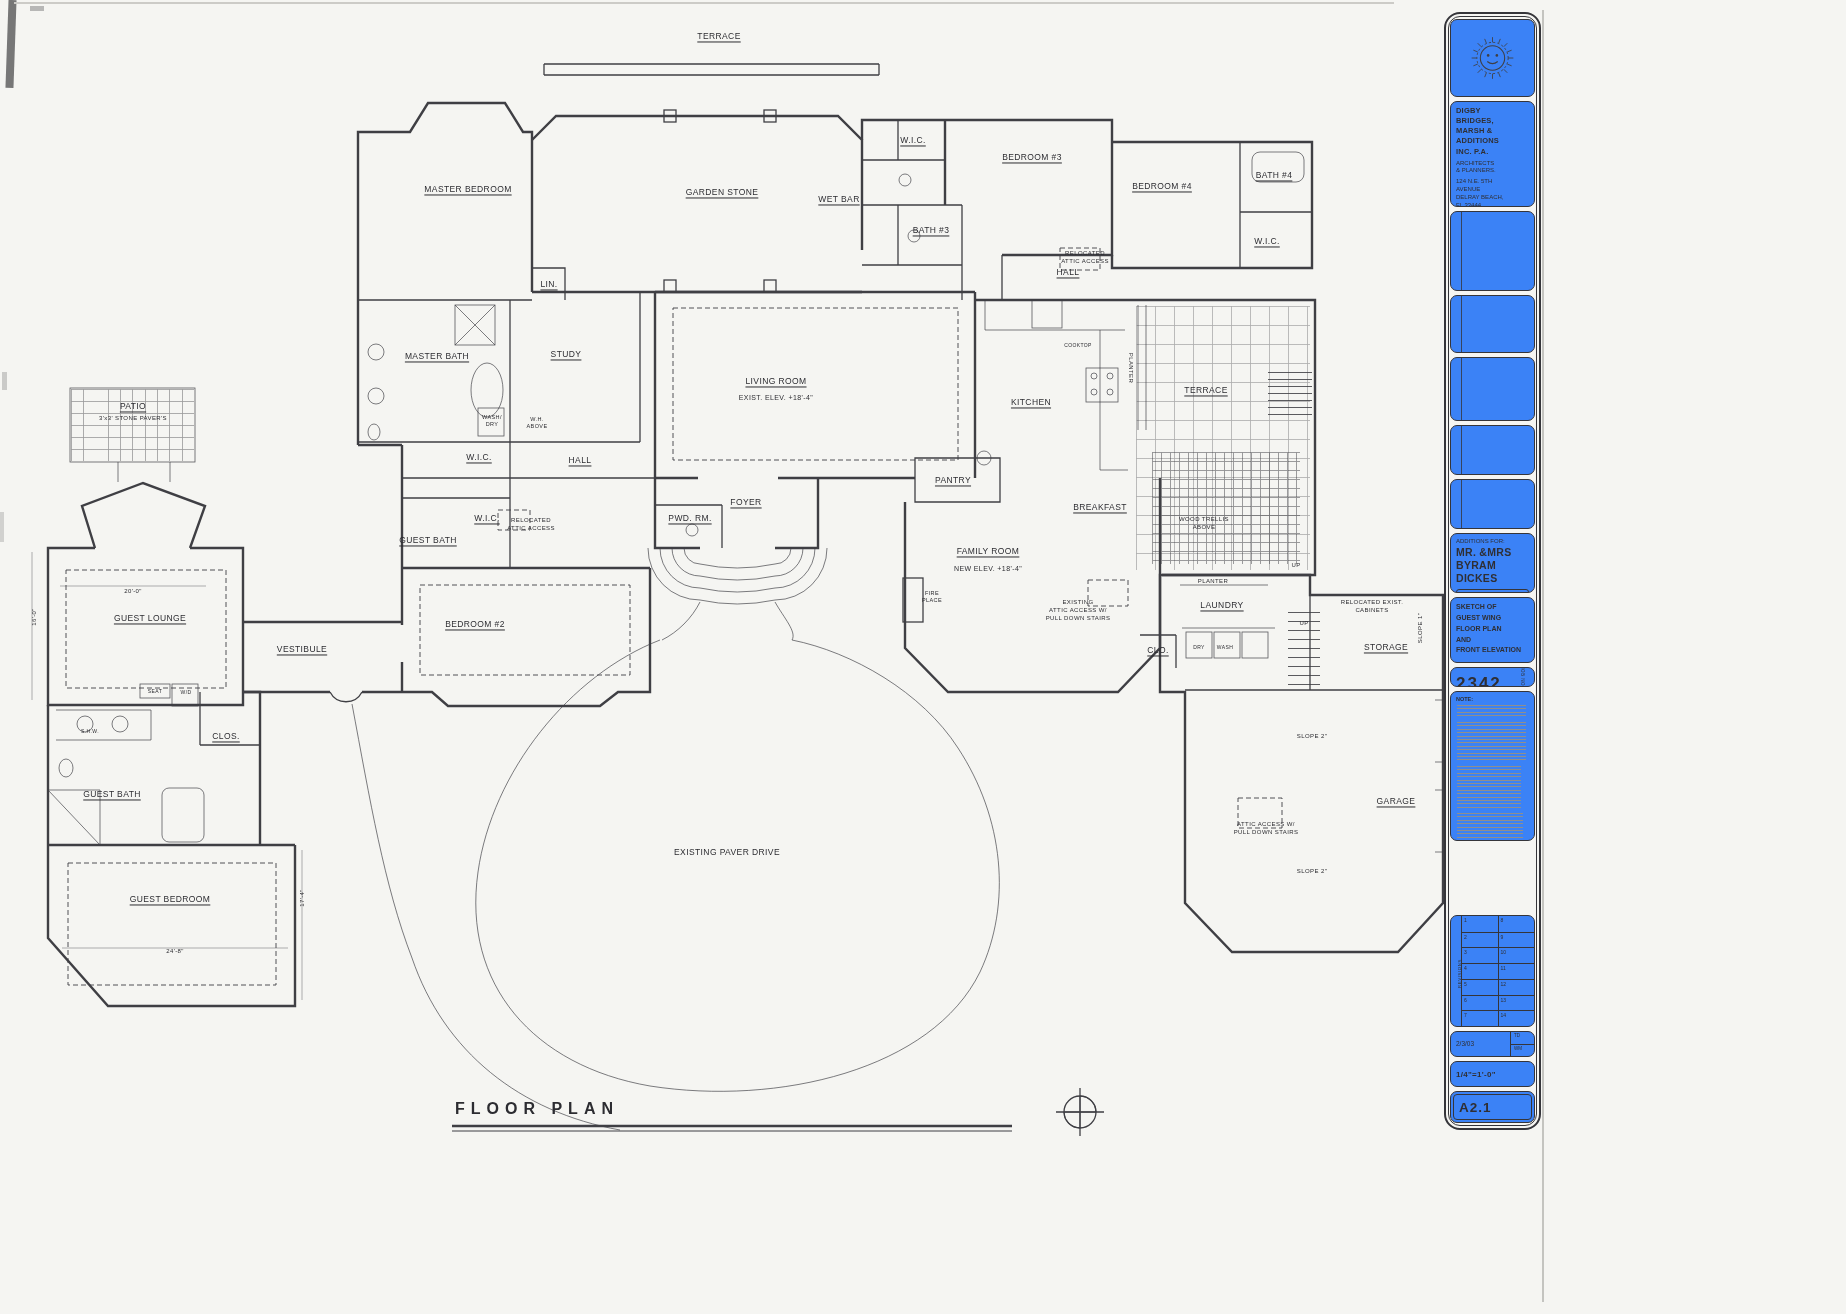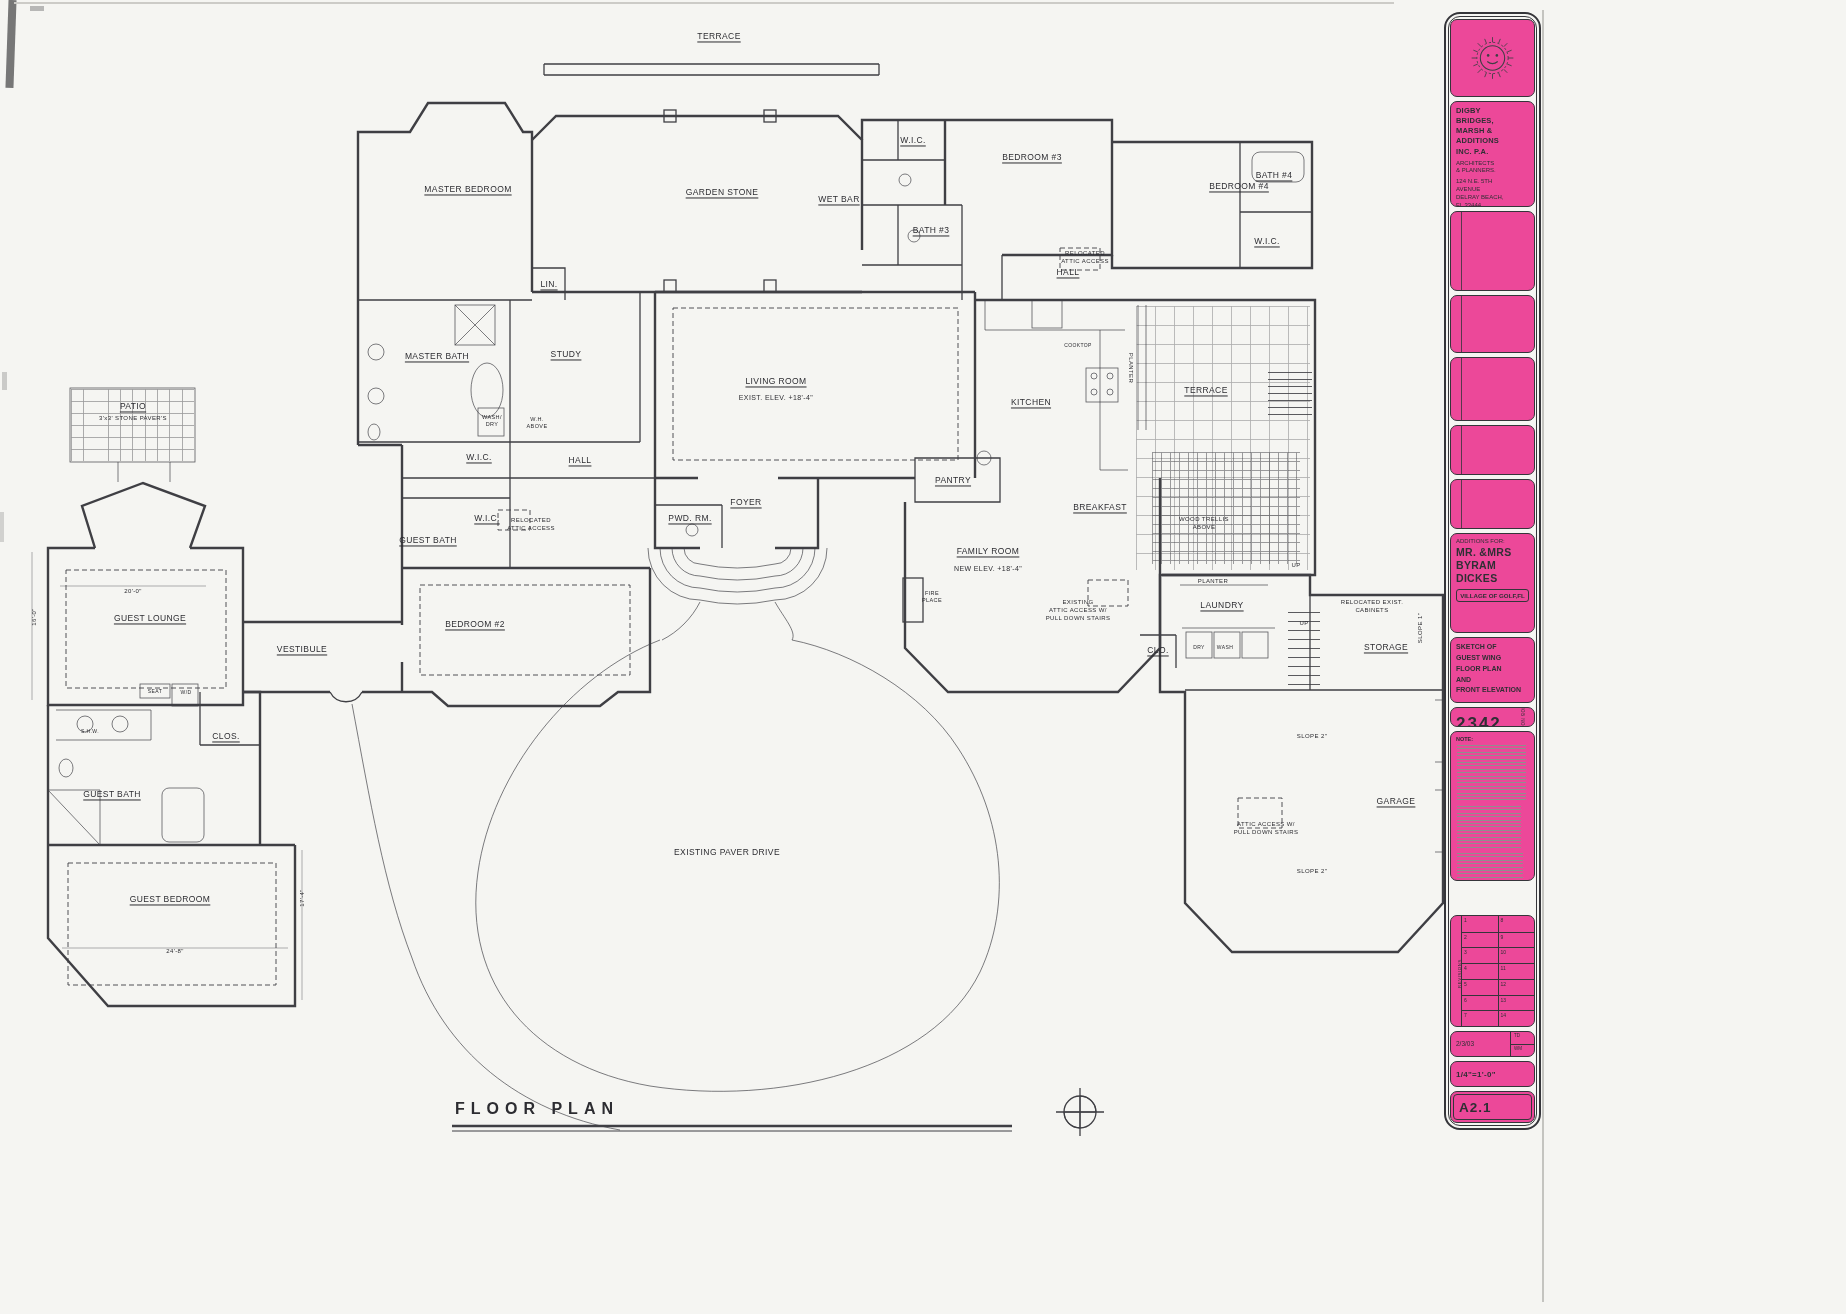--- a/index.html
+++ b/index.html
@@ -54,27 +54,27 @@
   .art-4 { left:0; top:512px; width:4px; height:30px; background:#9a9a9a; opacity:.4; }
   .art-top-line { left:14px; top:2px; width:1380px; height:1.5px; background:#cccbc7; }
   .art-right-line { left:1542px; top:10px; width:1.5px; height:1292px; background:#c4c4c0; }
 
   
   .title-block { position:absolute; left:1444px; top:12px; width:97px; height:1118px; z-index:5; }
   .tb-frame { position:absolute; inset:0; border:2px solid #35353a; border-radius:16px; }
   .tb-frame::before { content:""; position:absolute; inset:2px; border:1px solid #35353a; border-radius:12px; }
   .tb-stack { position:absolute; inset:7px 6px; display:flex; flex-direction:column; gap:4px; }
   .tb-box { border:1.3px solid #35353a; border-radius:7px; position:relative;
-    background:#ec4899; padding:4px 5px; overflow:hidden; flex:0 0 auto; }
+    background:#3b82f6; padding:4px 5px; overflow:hidden; flex:0 0 auto; }
   .tb-box.lined::after { content:""; position:absolute; top:0; bottom:0; left:10px; border-left:1px solid #35353a; opacity:.8; }
   .tb-logo { height:78px; display:flex; align-items:center; justify-content:center; }
   .tb-firm { height:106px; }
   .tb-e1 { height:80px; } .tb-e2 { height:58px; } .tb-e3 { height:64px; }
   .tb-e4 { height:50px; } .tb-e5 { height:50px; }
-  .tb-add { height:100px; } .tb-sketch { height:66px; }
+  .tb-add { height:60px; } .tb-sketch { height:66px; }
   .tb-job { height:20px; } .tb-note { height:150px; }
   .tb-rev { height:112px; padding:0; margin-top:auto; }
   .tb-date { height:26px; padding:0; display:flex; }
   .tb-scale { height:26px; display:flex; align-items:center; }
   .tb-sheet { height:32px; display:flex; align-items:center; }
   .tb-sheet::after { content:""; position:absolute; inset:2px; border:1px solid #35353a; border-radius:4px; }
 
   .tb-firm-name { font-size:7.5px; font-weight:bold; line-height:1.35; letter-spacing:.2px; }
   .tb-firm-role { font-size:6px; line-height:1.3; margin-top:3px; }
   .tb-firm-addr { font-size:6px; line-height:1.3; margin-top:3px; }
@@ -287,21 +287,21 @@
       </div>
       <div class="plan-label u" style="left: 913px; top: 141px; transform: translate(-50%, -50%);">
         <div>W.I.C.</div>
       </div>
       <div class="plan-label u" style="left: 1032px; top: 158px; transform: translate(-50%, -50%);">
         <div>BEDROOM #3</div>
       </div>
       <div class="plan-label u" style="left: 931px; top: 231px; transform: translate(-50%, -50%);">
         <div>BATH #3</div>
       </div>
-      <div class="plan-label u" style="left: 1239px; top: 187px; transform: translate(-50%, -50%);">
+      <div class="plan-label u" style="left: 1162px; top: 187px; transform: translate(-50%, -50%);">
         <div>BEDROOM #4</div>
       </div>
       <div class="plan-label u" style="left: 1274px; top: 176px; transform: translate(-50%, -50%);">
         <div>BATH #4</div>
       </div>
       <div class="plan-label u" style="left: 1267px; top: 242px; transform: translate(-50%, -50%);">
         <div>W.I.C.</div>
       </div>
       <div class="plan-label" style="left: 1085px; top: 258px; font-size: 6px; transform: translate(-50%, -50%);">
         <div>RELOCATED</div>

